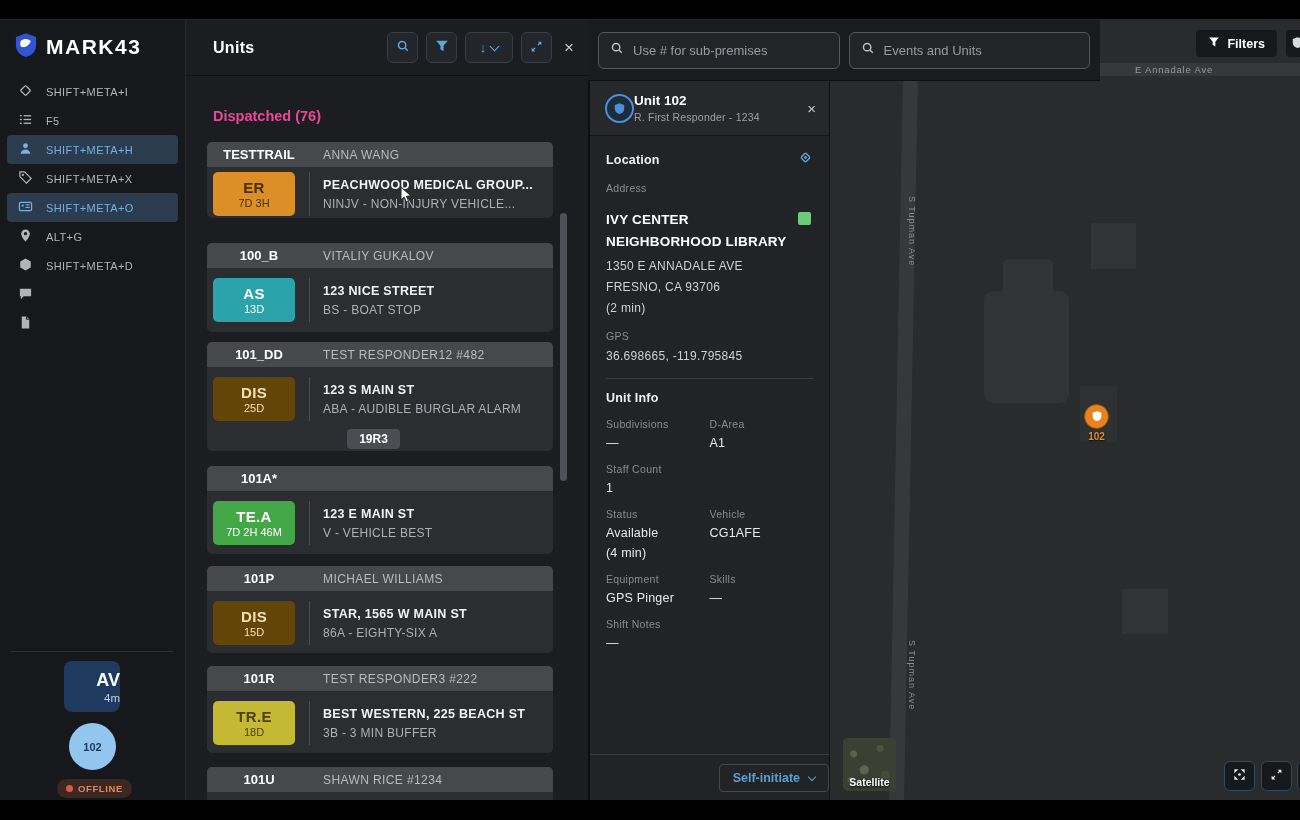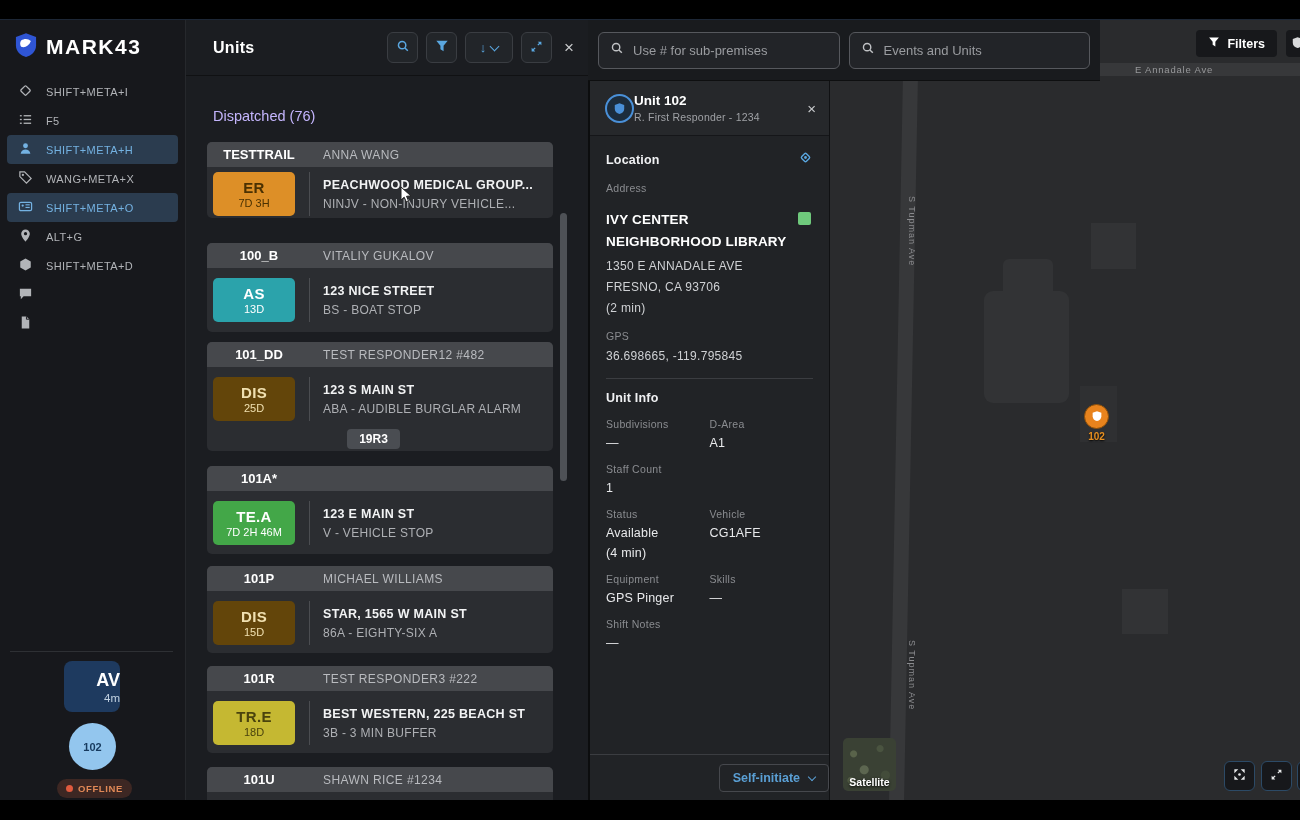--- a/index.html
+++ b/index.html
@@ -39,21 +39,21 @@
                   padding:0 14px 0 27px; }
   .units-title { font-weight:700; font-size:16px; color:#fff; flex:1; letter-spacing:.3px; }
   .hbtn { width:31px; height:31px; border:1px solid #3a3d42; border-radius:6px; background:#222529;
           display:flex; align-items:center; justify-content:center; margin-left:8px; color:#5aa7e0;
           cursor:pointer; gap:5px; }
   .hbtn.sort { width:48px; }
   .arrow-dn { font-size:13px; font-weight:700; }
   .chev { width:7px; height:7px; border-right:1.5px solid #5aa7e0; border-bottom:1.5px solid #5aa7e0;
           transform:rotate(45deg); margin-top:-3px; }
   .close-x { margin-left:12px; color:#c8cacc; font-size:17px; cursor:pointer; }
-  .section-h { position:absolute; top:88px; left:27px; font-weight:400; font-size:14.5px; color:#c4b5fd; }
+  .section-h { position:absolute; top:88px; left:27px; font-weight:700; font-size:14.5px; color:#ec4899; }
   .cards { position:absolute; top:110px; left:21px; width:346px; bottom:0; }
   .ucard { position:absolute; width:100%; border-radius:5px; overflow:hidden; background:#2b2d31; cursor:pointer; }
   .ucard-h { height:25px; background:#46484c; display:flex; align-items:center; padding-left:4px; }
   .uid { width:96px; text-align:center; font-weight:700; font-size:13px; color:#fff; }
   .uname { margin-left:16px; font-size:12px; color:#b9bbbf; letter-spacing:.4px; }
   .ucard-b { display:flex; align-items:center; padding:10px 10px 8px 6px; }
   .ucard-b.compact { padding-top:5px; padding-bottom:4px; }
   .badge { width:82px; height:44px; border-radius:5px; display:flex; flex-direction:column;
            align-items:center; justify-content:center; flex:none; }
   .badge-code { font-weight:800; font-size:15px; letter-spacing:.3px; }
@@ -185,21 +185,21 @@
               <circle cx="8" cy="5" r="2.6" fill="currentColor"></circle>
               <path d="M2.8 13.5c.6-3 2.6-4.5 5.2-4.5s4.6 1.5 5.2 4.5z" fill="currentColor"></path>
             </svg></span>
         <span>SHIFT+META+H</span>
       </div>
       <div class="nav-item">
         <span><svg viewBox="0 0 16 16">
               <path d="M2 2h5l7 7-5 5-7-7Z" fill="none" stroke="currentColor" stroke-width="1.3"></path>
               <circle cx="5.2" cy="5.2" r="1.2" fill="currentColor"></circle>
             </svg></span>
-        <span>WANG+META+X</span>
+        <span>SHIFT+META+X</span>
       </div>
       <div class="nav-item active">
         <span><svg viewBox="0 0 16 16">
               <rect x="1.5" y="3.5" width="13" height="9" rx="1.5" fill="none" stroke="currentColor" stroke-width="1.3"></rect>
               <circle cx="5" cy="7" r="1.2" fill="currentColor"></circle>
               <line x1="8" y1="6.2" x2="12.5" y2="6.2" stroke="currentColor" stroke-width="1.2"></line>
               <line x1="8" y1="9" x2="12.5" y2="9" stroke="currentColor" stroke-width="1.2"></line>
             </svg></span>
         <span>SHIFT+META+O</span>
       </div>
@@ -336,21 +336,21 @@
           <span class="uname"></span>
         </div>
         <div class="ucard-b">
           <div class="badge" style="background-color: rgb(67, 167, 72); color: rgb(255, 255, 255);">
             <div class="badge-code">TE.A</div>
             <div class="badge-time">7D 2H 46M</div>
           </div>
           <div class="vline"></div>
           <div>
             <div class="uline1">123 E MAIN ST</div>
-            <div class="uline2">V - VEHICLE STOP</div>
+            <div class="uline2">V - VEHICLE BEST</div>
           </div>
         </div>
       </div>
 
       <div class="ucard" style="top:436px;height:87px">
         <div class="ucard-h">
           <span class="uid">101P</span>
           <span class="uname">MICHAEL WILLIAMS</span>
         </div>
         <div class="ucard-b">

